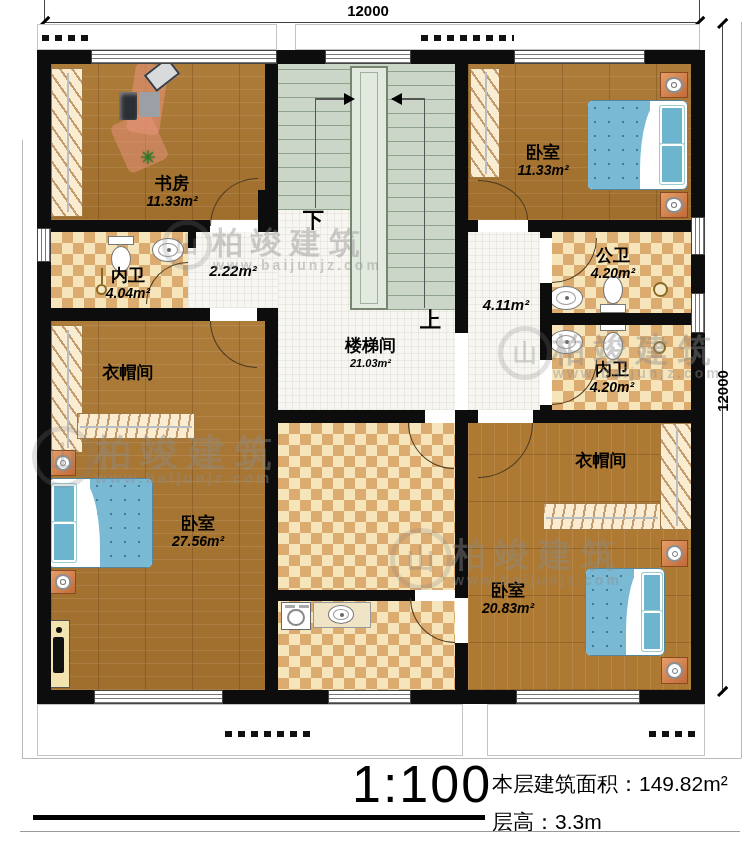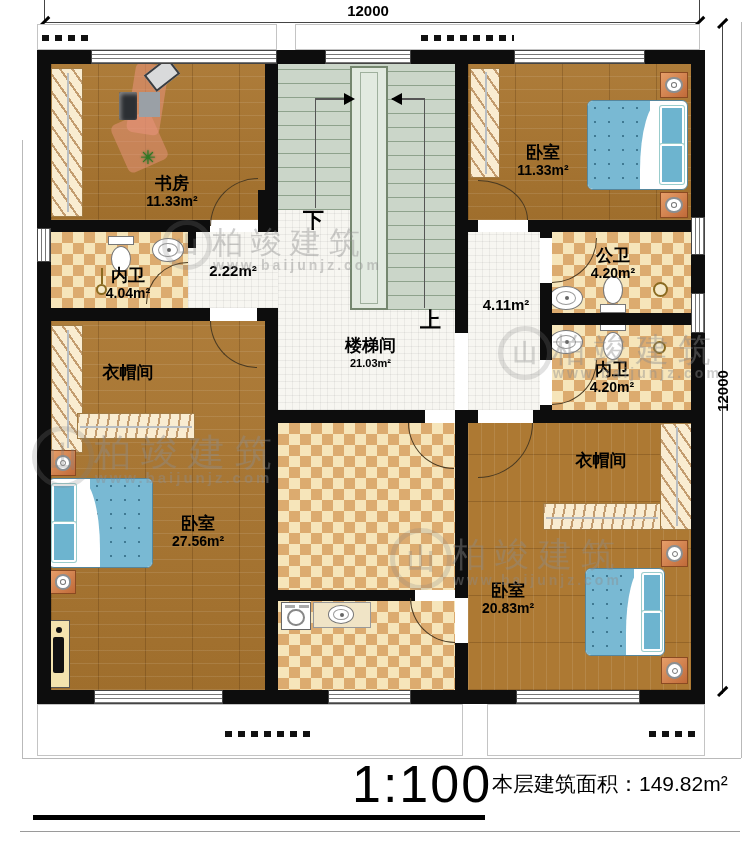--- a/index.html
+++ b/index.html
@@ -66,29 +66,29 @@
   .tv{position:absolute;background:#111;border-radius:2px;}
   
   .door{border:0 solid #4a3a22;}
   .pivot-br{border-left:1.6px solid #4a3a22;border-top:1.6px solid #4a3a22;border-top-left-radius:100% 100%;}
   .pivot-bl{border-right:1.6px solid #4a3a22;border-top:1.6px solid #4a3a22;border-top-right-radius:100% 100%;}
   .pivot-tr{border-left:1.6px solid #4a3a22;border-bottom:1.6px solid #4a3a22;border-bottom-left-radius:100% 100%;}
   .pivot-tl{border-right:1.6px solid #4a3a22;border-bottom:1.6px solid #4a3a22;border-bottom-right-radius:100% 100%;}
   
   .rlabel{text-align:center;z-index:30;}
   .rname{font-size:17px;font-weight:700;line-height:19px;}
-  .rarea{font-size:14px;font-weight:700;line-height:16px;}
+  .rarea{font-size:14px;font-weight:700;line-height:16px;font-style:italic;}
   .updown{font-size:21px;font-weight:700;z-index:30;}
   
   .walk{background:#555;}
   .arrow-r{width:0;height:0;border:6px solid transparent;border-left:11px solid #000;}
   .arrow-l{width:0;height:0;border:6px solid transparent;border-right:11px solid #000;}
   
   .wm{z-index:40;color:#8d8d8d;opacity:.42;white-space:nowrap;}
-  .wm .brand{font-weight:400;}
+  .wm .brand{font-weight:700;}
   .wm .url{font-weight:700;letter-spacing:3px;}
   .wm-logo{border:5px solid rgba(130,130,130,.55);border-radius:50%;color:rgba(130,130,130,.75);
     display:flex;align-items:center;justify-content:center;font-weight:700;}
   
   .bigtitle{font-size:57px;font-weight:700;letter-spacing:1px;line-height:60px;}
   .scale{font-size:52px;font-weight:400;line-height:58px;letter-spacing:2px;}
   .tinfo{font-size:21px;font-weight:400;line-height:24px;}
   .z20{z-index:20;}.z25{z-index:25;}.z10{z-index:10;}
 </style>
 </head>
@@ -328,15 +328,18 @@
       </div>
     <div class="brand" style="position:absolute;left:62px;top:4px;font-size:34px;letter-spacing:9px;">柏竣建筑</div>
     <div class="url" style="position:absolute;left:63px;top:44px;font-size:14px;">www.baijunjz.com</div>
   </div>
 
   <div class="abs scale" style="left:352px;top:755px;">1:100</div>
   <div class="abs" style="left:33px;top:815px;width:452px;height:5px;background:#000;"></div>
   <div class="abs tinfo" style="left:492px;top:772px;">
     <span>本层建筑面积：</span><span>149.82m²</span>
   </div>
+  <div class="abs tinfo" style="left:492px;top:810px;">
+    <span>层高：</span><span>3.3m</span>
+  </div>
   <div class="abs" style="left:20px;top:831px;width:720px;height:1px;background:#9a9a9a;"></div>
 
 </div>
 
 </body></html>

